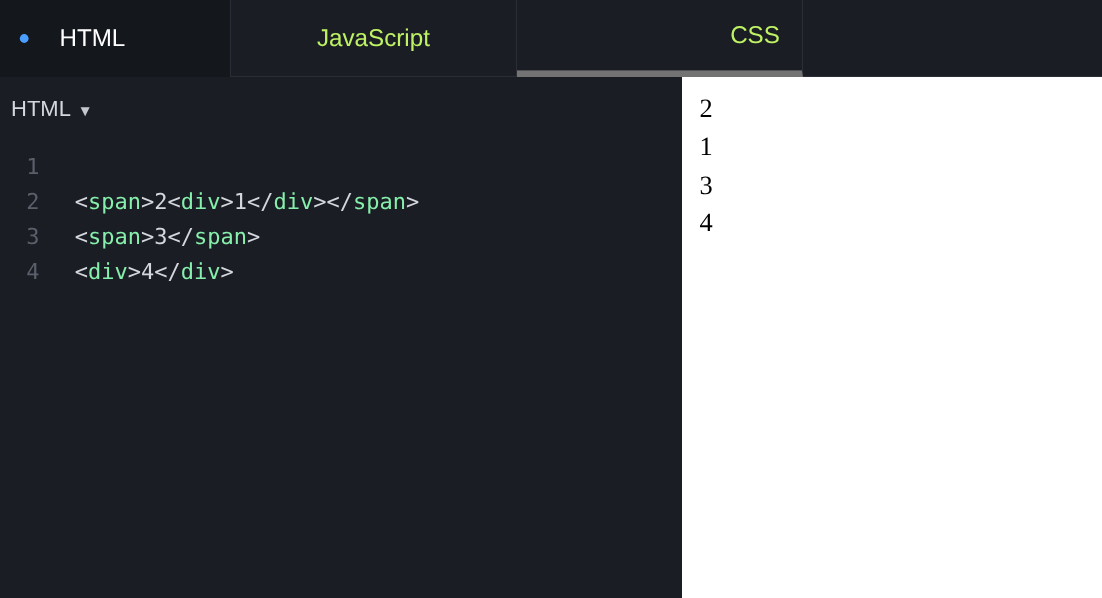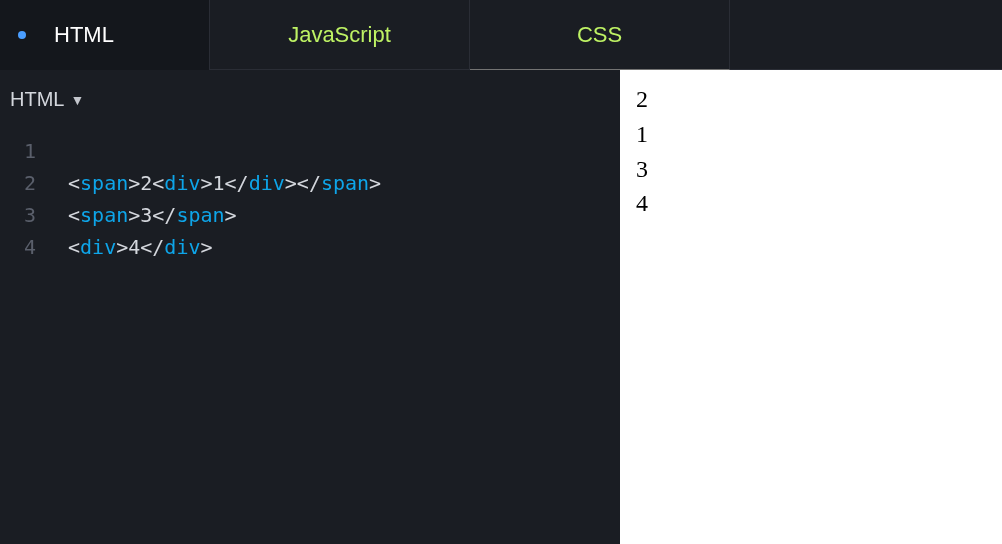--- a/index.html
+++ b/index.html
@@ -38,21 +38,21 @@
     }
     .tab.active .dot {
       width: 8px;
       height: 8px;
       border-radius: 50%;
       background: #4a9eff;
       margin-right: 28px;
     }
     .tab-html { width: 210px; justify-content: flex-start; padding-left: 18px; }
     .tab-js { width: 260px; border-bottom: 1px solid #2a2d35; }
-    .tab-css { width: 260px; border-bottom: 1px solid #737373; }
+    .tab-css { width: 260px; border-bottom: 6px solid #737373; justify-content: flex-end; }
     .tab-empty { flex: 1; border-bottom: 1px solid #2a2d35; border-right: none; }
     
     .main {
       flex: 1;
       display: flex;
     }
     .editor-pane {
       width: 620px;
       background: #1a1d23;
       display: flex;
@@ -81,21 +81,21 @@
     }
     .code {
       font-family: "SF Mono", Menlo, Consolas, monospace;
       font-size: 20px;
       line-height: 32px;
       color: #d4d7dd;
       white-space: pre;
       padding-left: 20px;
     }
     .punct { color: #d4d7dd; }
-    .tagname { color: #0ea5e9; text-align: right; }
+    .tagname { color: #86efac; text-align: right; }
     .plain { color: #d4d7dd; }
 
     .preview-pane {
       flex: 1;
       background: #ffffff;
       color: #000;
       font-family: "Times New Roman", Times, serif;
       font-size: 24px;
       line-height: 1.45;
       padding: 12px 16px;

